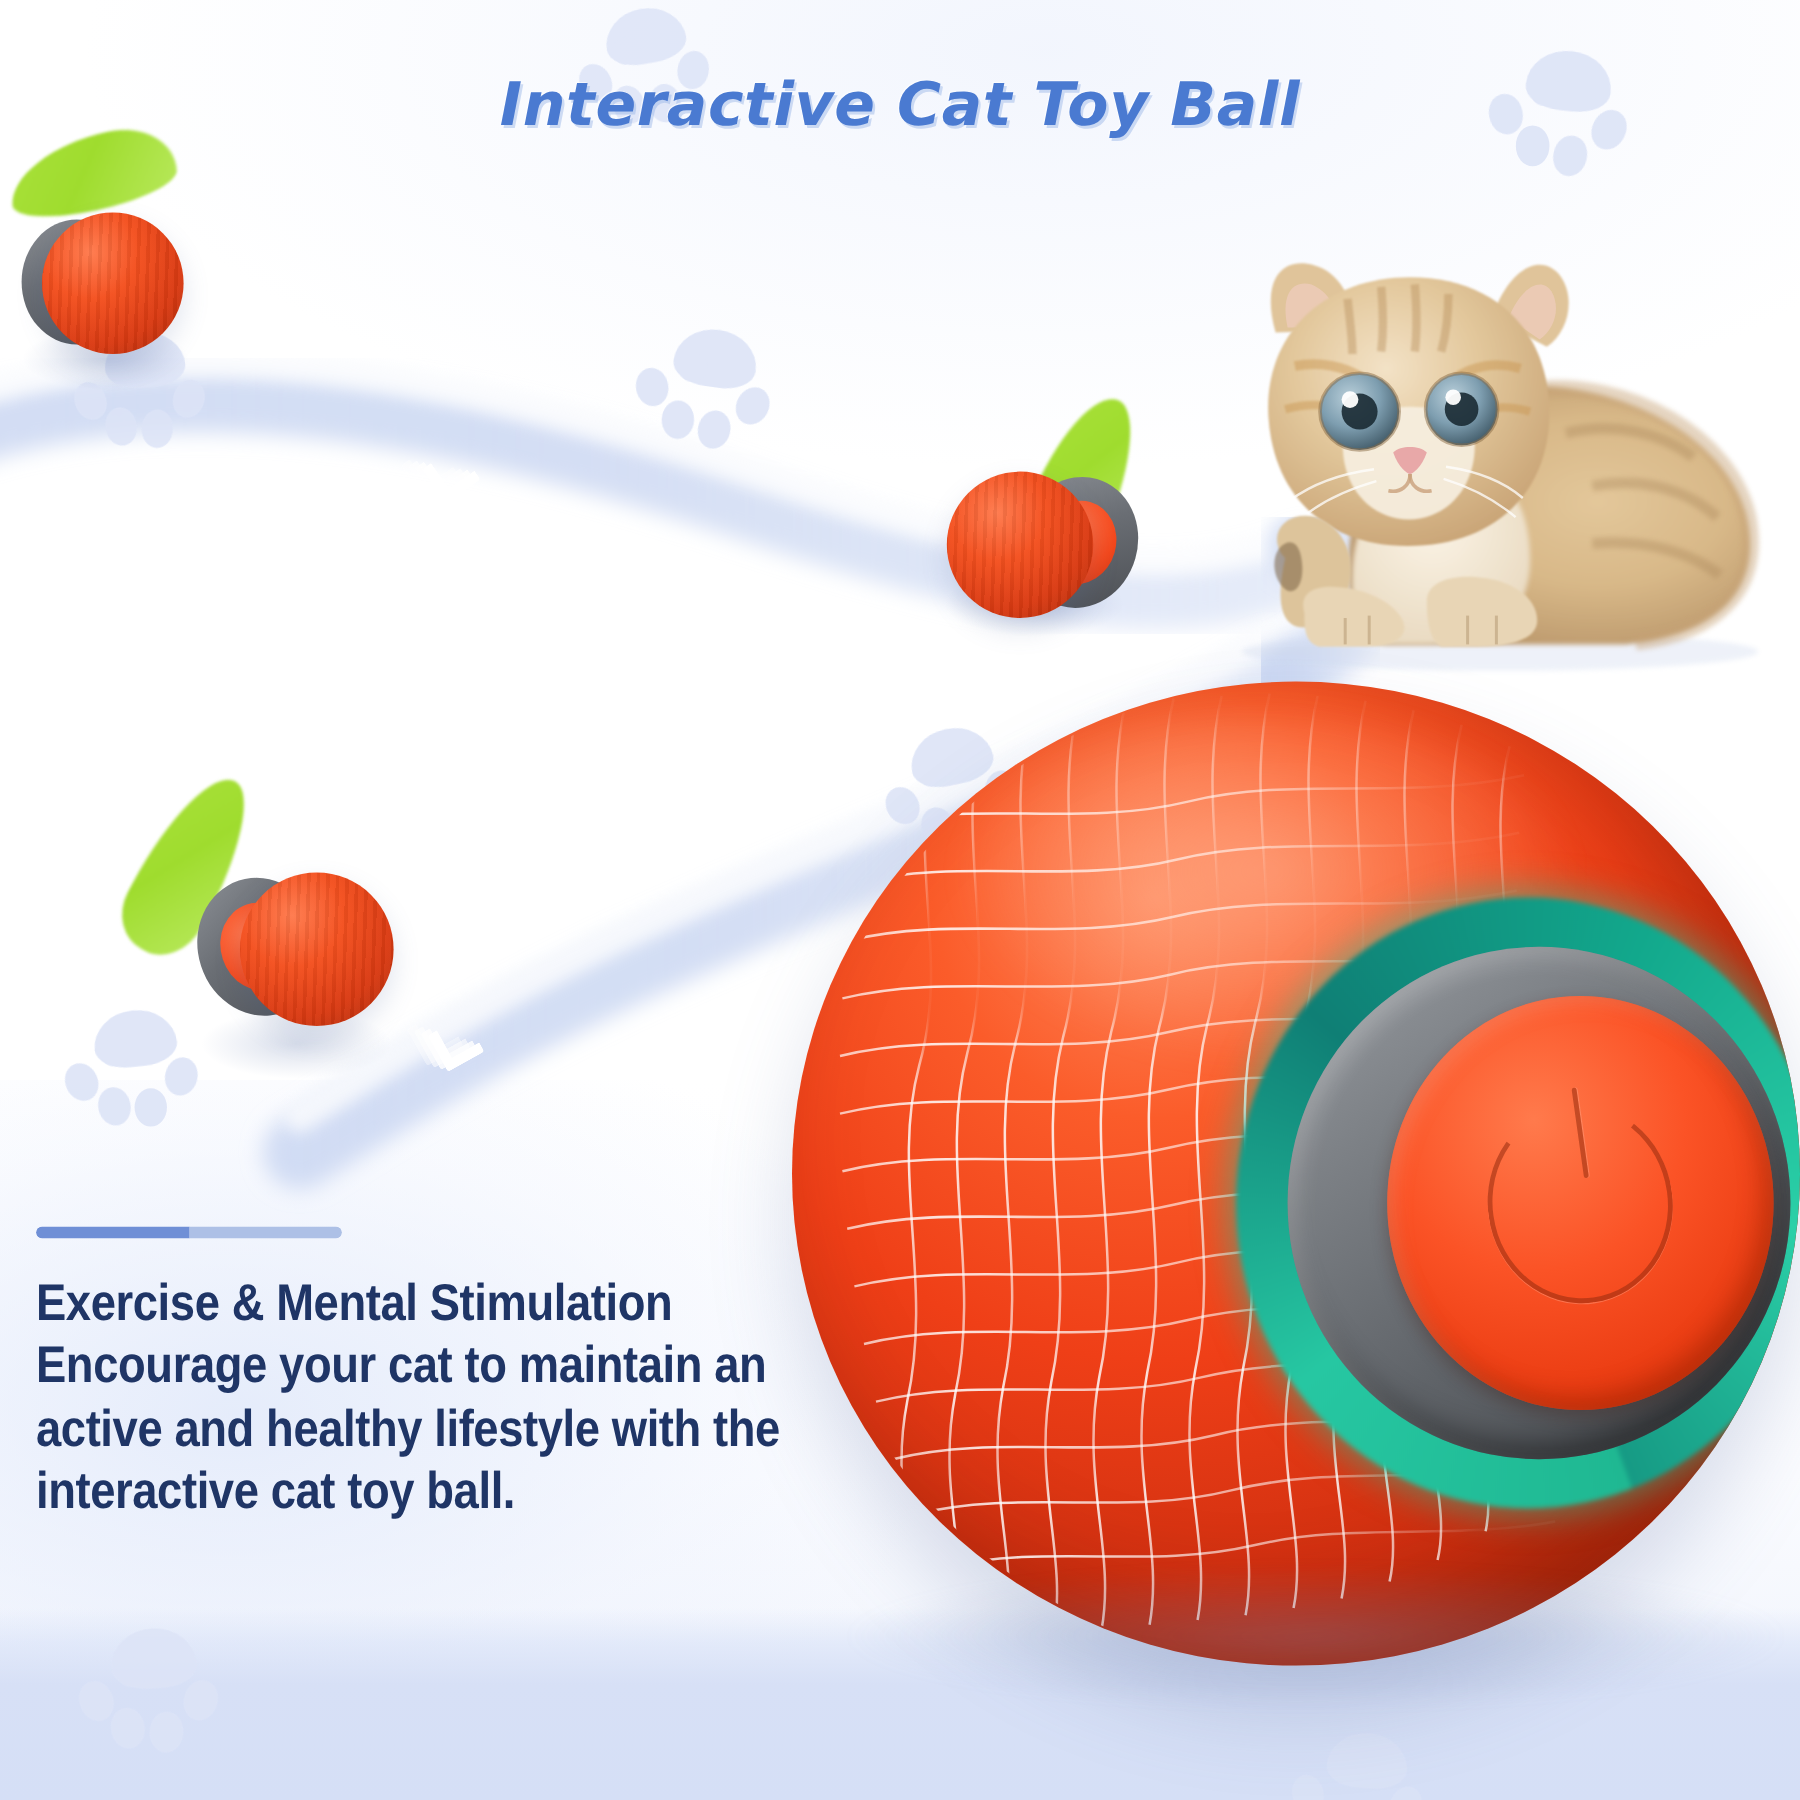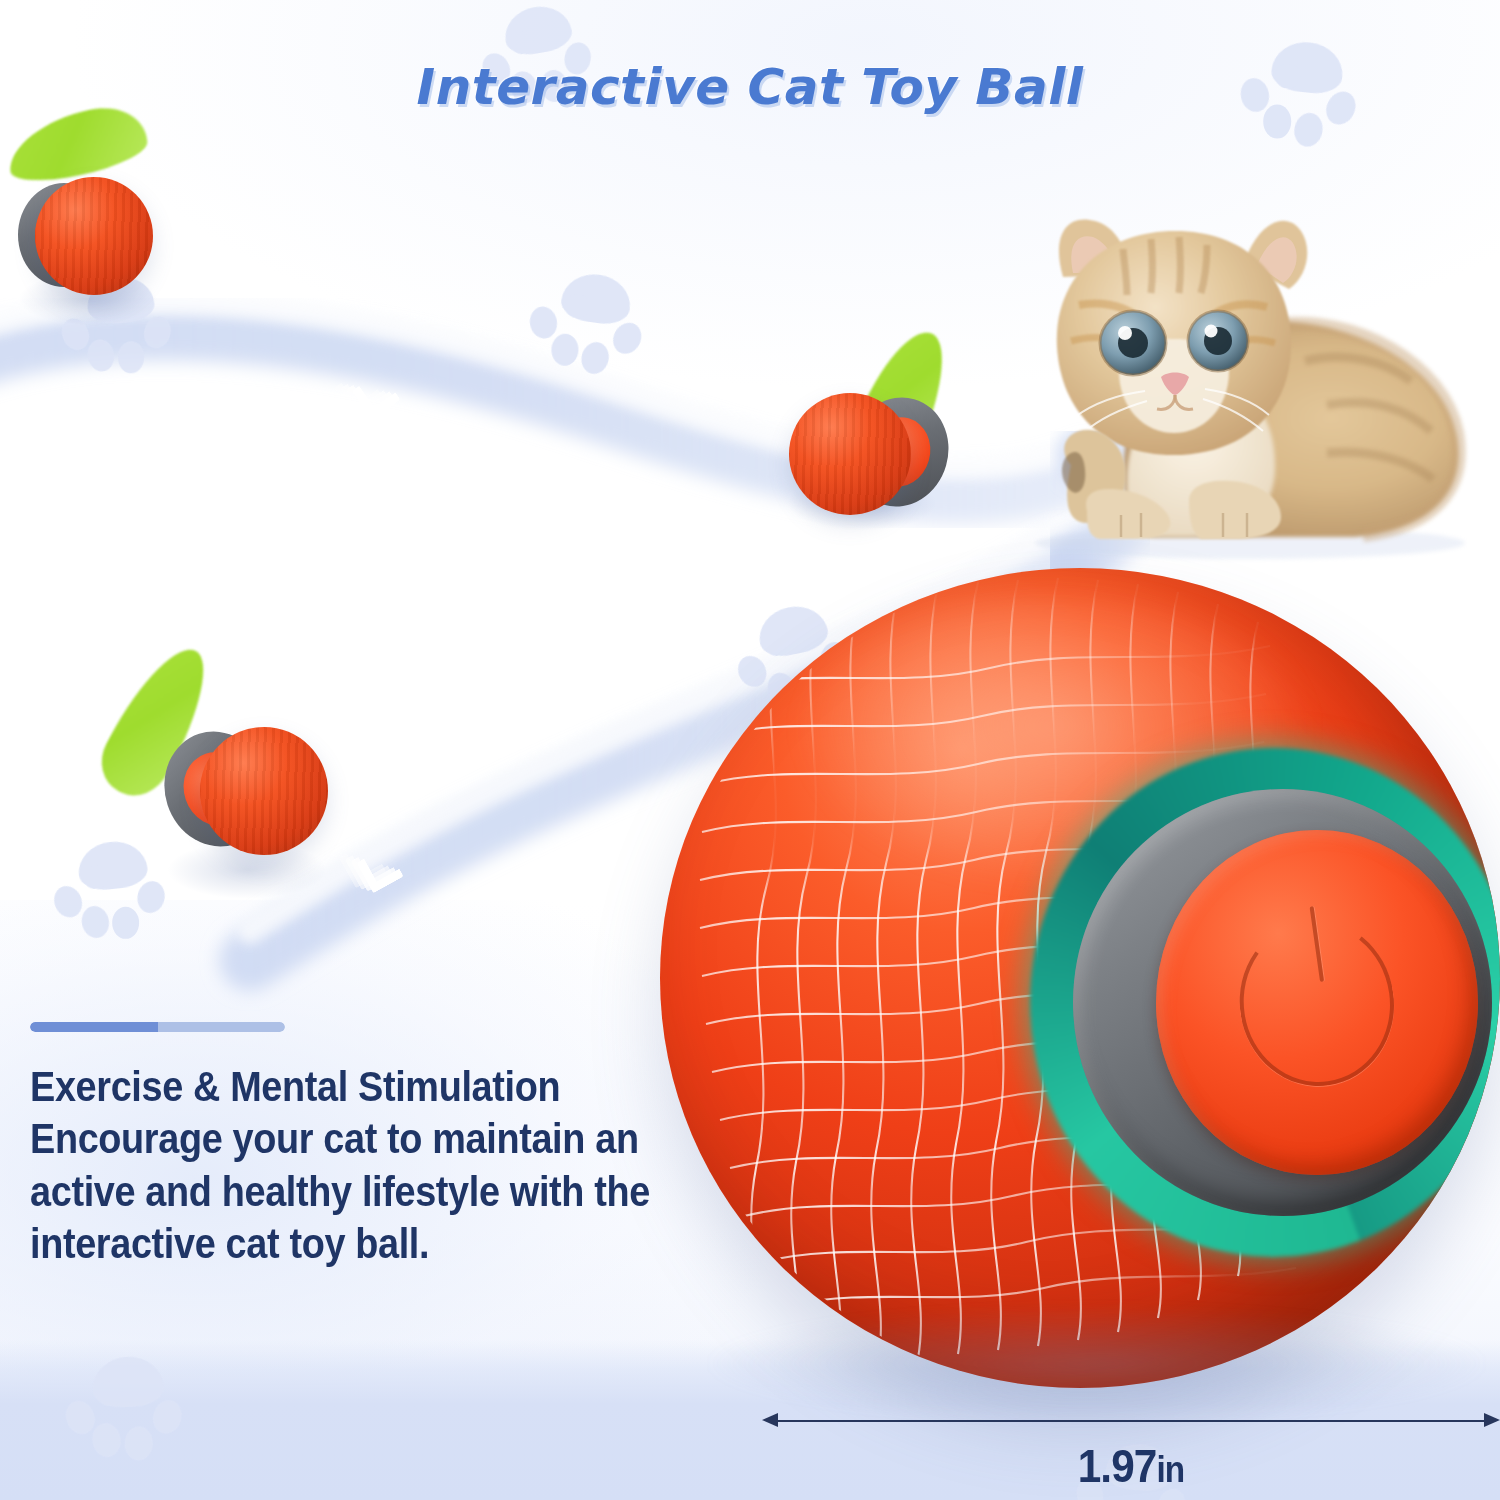--- a/index.html
+++ b/index.html
@@ -536,22 +536,14 @@
     <div class="seg-b" style="width:50%;"></div>
   </div>
 
   <div class="copy" style="left:30px;top:1060px;width:790px;">
     <span class="h">Exercise &amp; Mental Stimulation</span>
     <span class="p">Encourage your cat to maintain an</span>
     <span class="p">active and healthy lifestyle with the</span>
     <span class="p">interactive cat toy ball.</span>
   </div>
 
-  <div class="measure" style="left:762px;top:1412px;width:738px;height:88px;">
-    <div class="line"></div>
-    <div class="ar l"></div>
-    <div class="ar r"></div>
-    <div class="lbl">
-      <span>1.97</span><span class="unit">in</span>
-    </div>
-  </div>
 
 </div>
 
 </body></html>

